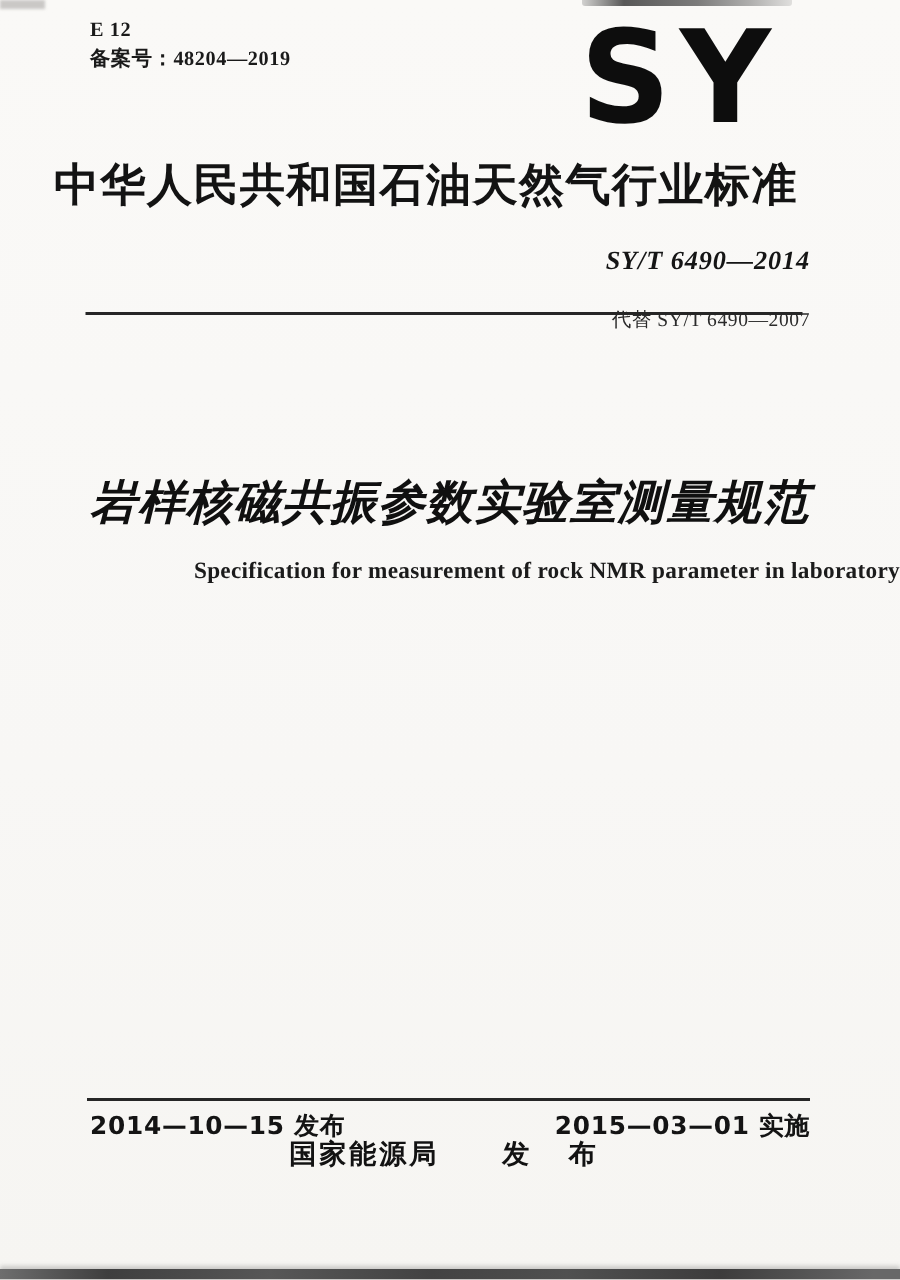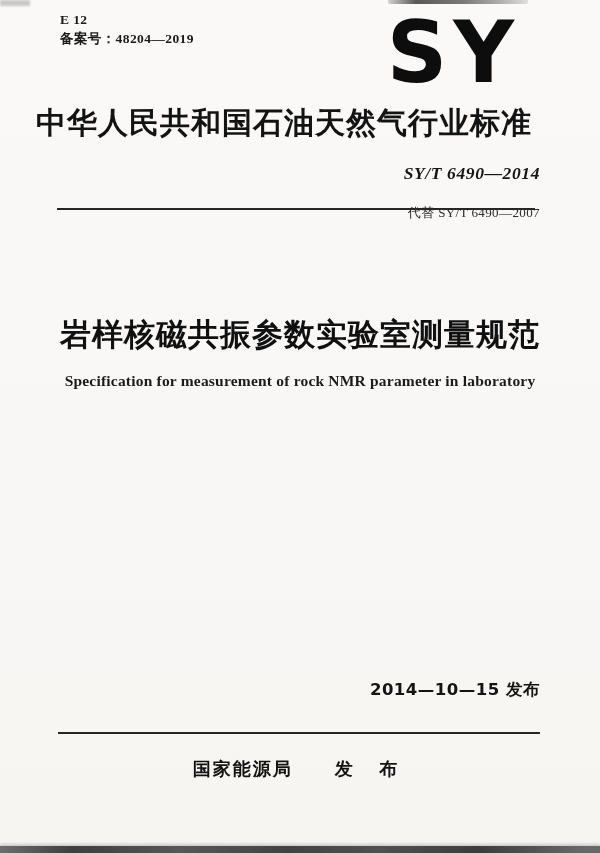--- a/index.html
+++ b/index.html
@@ -70,32 +70,33 @@
   .rule { position: absolute; background: #262626; height: 2px; }
   .rule-top { left: 57px; top: 208px; width: 478px; }
   .rule-bottom { left: 58px; top: 732px; width: 482px; }
   
   .main-title {
     position: absolute; left: 0; top: 314px; width: 600px;
     text-align: center;
     font-family: "DejaVu Sans", "Liberation Sans", sans-serif;
     font-weight: bold; font-size: 31px; letter-spacing: 1px;
     color: #101010;
+    font-style: italic;
   }
   .sub-title {
     position: absolute; left: 0; top: 372px; width: 600px;
-    text-align: center;
+    text-align: right;
     font-family: "Liberation Serif", "DejaVu Serif", serif;
     font-weight: bold; font-size: 15.5px; letter-spacing: .2px;
     color: #1b1b1b;
   }
   
   .dates {
-    position: absolute; left: 60px; top: 679px; width: 480px;
-    display: flex; justify-content: flex-end;
+    position: absolute; left: 60px; top: 740px; width: 480px;
+    display: flex; justify-content: space-between;
     font-family: "DejaVu Sans", "Liberation Sans", sans-serif;
     font-weight: bold; font-size: 16.5px; letter-spacing: .5px;
     color: #141414;
     gap: 40px;
   }
   .publisher-row {
     position: absolute; left: 0; top: 757px; width: 600px;
     display: flex; justify-content: center; align-items: baseline; gap: 42px;
     font-family: "DejaVu Sans", "Liberation Sans", sans-serif;
     font-weight: bold; font-size: 18px; letter-spacing: 2px;
@@ -123,20 +124,21 @@
   <div class="std-no">SY/T 6490—2014</div>
   <div class="replaces">代替 SY/T 6490—2007</div>
 
   <div class="rule rule-top"></div>
 
   <div class="main-title">岩样核磁共振参数实验室测量规范</div>
   <div class="sub-title">Specification for measurement of rock NMR parameter in laboratory</div>
 
   <div class="dates">
     <span>2014—10—15 发布</span>
+    <span>2015—03—01 实施</span>
   </div>
 
   <div class="rule rule-bottom"></div>
 
   <div class="publisher-row">
     <span>国家能源局</span>
     <span class="publish-word">发 布</span>
   </div>
 
   <div class="bottom-edge"></div>

